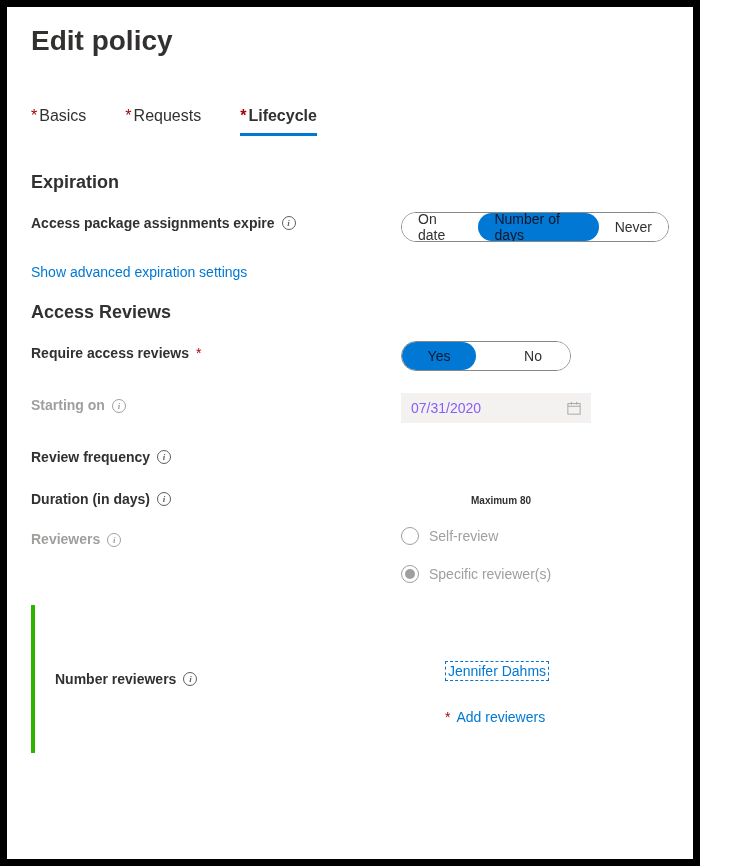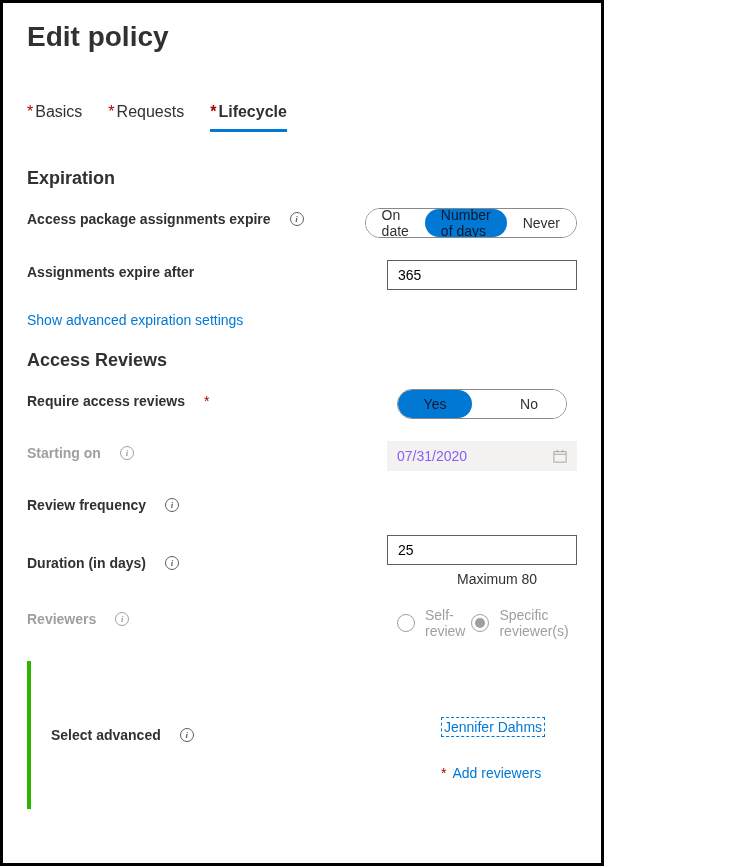--- a/index.html
+++ b/index.html
@@ -4,33 +4,33 @@
 <style>
   * { box-sizing: border-box; }
   body {
     margin: 0;
     font-family: "Segoe UI", -apple-system, sans-serif;
     font-size: 14px;
     color: #323130;
     background: #fff;
   }
   .page {
-    width: 604px;
+    width: 700px;
     height: 866px;
-    border: 3px solid #000000;
+    border: 7px solid #000000;
     padding: 8px 24px 0 24px;
   }
   .title {
     font-size: 28px;
     font-weight: 600;
     margin: 10px 0 50px 0;
   }
   .tabs {
     display: flex;
-    gap: 26px;
+    gap: 39px;
     margin-bottom: 36px;
   }
   .tab {
     font-size: 16px;
     padding-bottom: 8px;
     cursor: pointer;
   }
   .tab .ast { color: #a80000; margin-right: 2px; }
   .tab.active {
     font-weight: 600;
@@ -43,26 +43,26 @@
   }
   .row {
     display: flex;
     align-items: flex-start;
     margin-bottom: 22px;
   }
   .label-col {
     width: 370px;
     display: flex;
     align-items: center;
-    gap: 19px;
+    gap: 7px;
     font-size: 14px;
     padding-top: 4px;
   }
   .label-col.bold { font-weight:600; }
-  .label-col.disabled { color:#a19f9d; }
+  .label-col.disabled { color:#a19f9d;align-items:flex-end; }
   .req { color: #a80000; font-weight: normal; }
   .info-icon {
     width: 14px; height: 14px;
     border: 1px solid #605e5c;
     border-radius: 50%;
     display: inline-flex; align-items:center; justify-content:center;
     font-size: 9px; color:#605e5c;
     font-style: italic;
     font-family: Georgia, serif;
     flex-shrink:0;
@@ -115,26 +115,26 @@
     color:#0078d4;
     cursor:pointer;
     font-size:14px;
   }
   .link.sel {
     border:1px dashed #0078d4;
     padding:1px 2px;
     margin-top:26px;
   }
   .hint {
-    font-weight:400;
-    font-size:14px;
+    font-weight:700;
+    font-size:10px;
     margin-top:6px;
     margin-left:70px;
   }
-  .radio-group { display:flex; gap:6px;}
+  .radio-group { display:flex; flex-direction:column; gap:20px;}
   .radio-row { display:flex; align-items:center; gap:10px; color:#a19f9d;}
   .radio {
     width:18px; height:18px;
     border:1px solid #a19f9d;
     border-radius:50%;
     display:inline-flex; align-items:center; justify-content:center;
     flex-shrink:0;
   }
   .radio.checked::after{
     content:"";
@@ -171,28 +171,20 @@
     </div>
     <div class="ctrl-col">
       <div class="pill-group">
         <div class="pill">On date</div>
         <div class="pill sel">Number of days</div>
         <div class="pill">Never</div>
       </div>
     </div>
   </div>
 
-  <div class="row">
-    <div class="label-col bold">
-      <span>Assignments expire after</span>
-    </div>
-    <div class="ctrl-col">
-      <input class="text-input" value="365" style="">
-    </div>
-  </div>
 
   <div style="margin-bottom:16px;">
     <span class="link">Show advanced expiration settings</span>
   </div>
 
   <div class="section-head">Access Reviews</div>
 
   <div class="row">
     <div class="label-col bold">
       <span>Require access reviews</span>
@@ -232,21 +224,20 @@
       <span class="info-icon">i</span>
     </div>
   </div>
 
   <div class="row" style="margin-bottom:6px;align-items:center;">
     <div class="label-col bold">
       <span>Duration (in days)</span>
       <span class="info-icon">i</span>
     </div>
     <div class="ctrl-col">
-      <input class="text-input" value="25" style="">
       <div class="hint">Maximum 80</div>
     </div>
   </div>
 
   <div class="row" style="margin-top:20px;">
     <div class="label-col bold disabled">
       <span>Reviewers</span>
       <span class="info-icon disabled">i</span>
     </div>
     <div class="ctrl-col">
@@ -258,21 +249,21 @@
         <div class="radio-row">
           <span class="radio checked"></span>
           <span>Specific reviewer(s)</span>
         </div>
       </div>
     </div>
   </div>
 
   <div class="reviewers-panel">
     <div class="label-col bold" style="padding-top:0;">
-      <span>Select advanced</span>
+      <span>Number reviewers</span>
       <span class="info-icon">i</span>
     </div>
     <div class="rev-right">
       <span class="link sel" style="align-self:flex-start;">Jennifer Dahms</span>
       <div class="add-rev">
         <span class="req">*</span>
         <span class="link">Add reviewers</span>
       </div>
     </div>
   </div>

